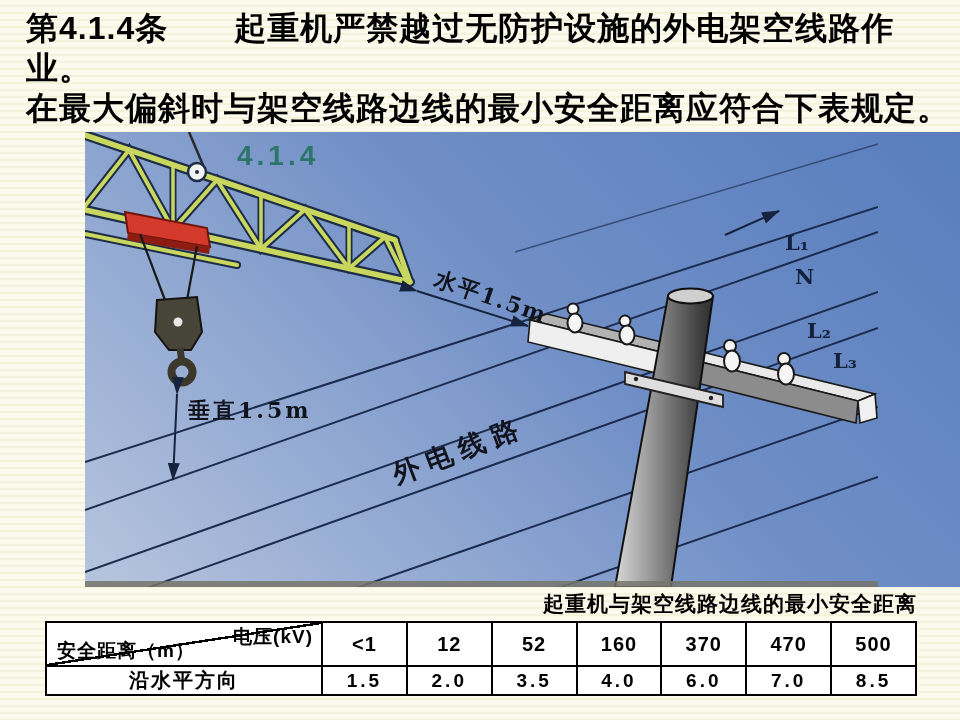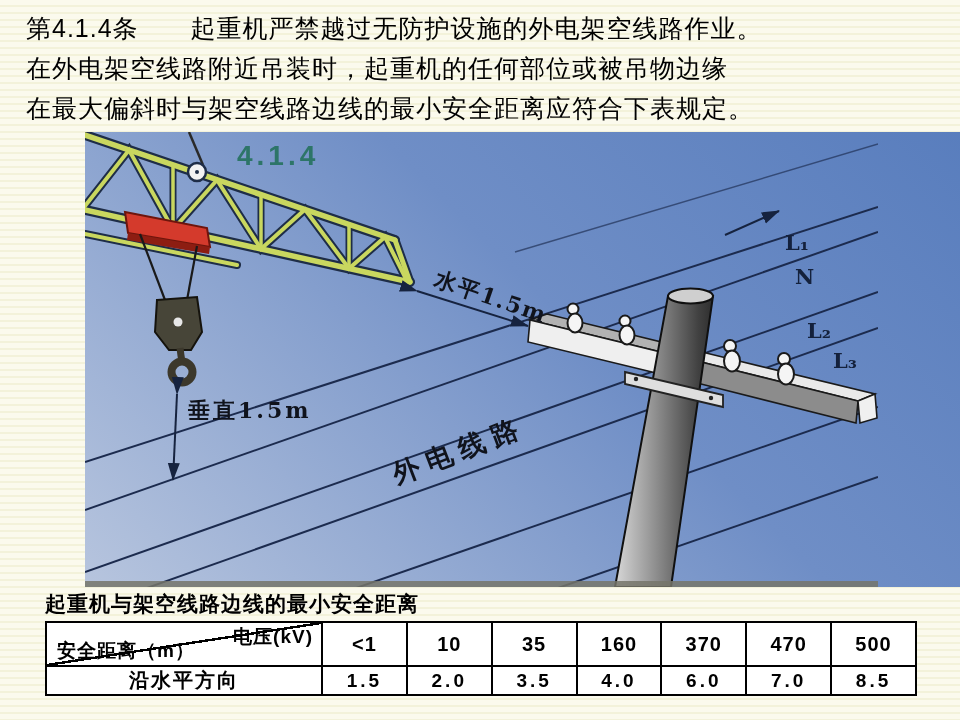--- a/index.html
+++ b/index.html
@@ -4,30 +4,30 @@
 <style>
   html,body{margin:0;padding:0;}
   .slide{
     position:relative;width:960px;height:720px;overflow:hidden;
     background-color:#f9f8e6;
     background-image:repeating-linear-gradient(180deg,#fbfaed 0px,#fbfaed 5px,#f3f2da 5px,#f3f2da 7px);
     font-family:"Liberation Sans",sans-serif;color:#000;
   }
   .headline{
     position:absolute;left:26px;top:8px;width:925px;
-    font-size:25px;font-weight:normal;line-height:40px;letter-spacing:1px;color:#000;
+    font-size:32px;font-weight:bold;line-height:40px;letter-spacing:1px;color:#000;
   }
   .photo{
     position:absolute;left:85px;top:132px;width:902px;height:455px;
     background:linear-gradient(225deg,#56339900 0,#587dbd 0%,#6f8ec6 45%,#b7c5de 100%);
   }
   .photo svg{display:block;width:793px;height:455px;}
   .tablewrap{position:absolute;left:45px;top:590px;width:872px;}
   .tbl-title{
-    text-align:left;font-weight:bold;font-size:21px;letter-spacing:1px;
+    text-align:right;font-weight:bold;font-size:21px;letter-spacing:1px;
     margin:0 0 3px 0;color:#000;
   }
   table.dist{border-collapse:collapse;width:872px;table-layout:fixed;background:#fff;}
   table.dist td,table.dist th{
     border:2px solid #000;font-weight:bold;color:#000;text-align:center;
     padding:0;vertical-align:middle;font-family:"Liberation Sans",sans-serif;
   }
   col.c-first{width:276px;}
   th.volt{font-size:20px;height:42px;letter-spacing:1px;}
   td.rlab{font-size:20px;height:21px;letter-spacing:2px;}
@@ -42,21 +42,20 @@
   .corner-bl{position:absolute;bottom:1px;left:10px;font-size:19px;letter-spacing:1px;margin-top:12px;}
   .figtext{font-weight:bold;}
 </style>
 </head>
 <body>
 
 <div class="slide">
 
   <div class="headline">
     <div>第4.1.4条　　起重机严禁越过无防护设施的外电架空线路作业。</div>
-    <div>在外电架空线路附近吊装时，起重机的任何部位或被吊物边缘</div>
     <div>在最大偏斜时与架空线路边线的最小安全距离应符合下表规定。</div>
   </div>
 
   <div class="photo">
     <svg viewBox="0 0 793 455" xmlns="http://www.w3.org/2000/svg">
       <defs>
         <marker id="arw" markerWidth="12" markerHeight="10" refX="8.5" refY="3" orient="auto" markerUnits="strokeWidth">
           <path d="M0,0 L9,3 L0,6 z" fill="#16233f"></path>
         </marker>
         <linearGradient id="poleGrad" x1="0" y1="0" x2="1" y2="0">
@@ -191,22 +190,22 @@
           <col>
           <col>
       </colgroup>
       <tbody>
           <tr>
         <td class="corner">
           <span class="corner-tr">电压(kV)</span>
           <span class="corner-bl">安全距离（m）</span>
         </td>
         <th class="volt">&lt;1</th>
-        <th class="volt">10</th>
-        <th class="volt">35</th>
+        <th class="volt">12</th>
+        <th class="volt">52</th>
         <th class="volt">160</th>
         <th class="volt">370</th>
         <th class="volt">470</th>
         <th class="volt">500</th>
       </tr>
       <tr>
         <td class="rlab">沿水平方向</td>
         <td class="num">1.5</td>
         <td class="num">2.0</td>
         <td class="num">3.5</td>

